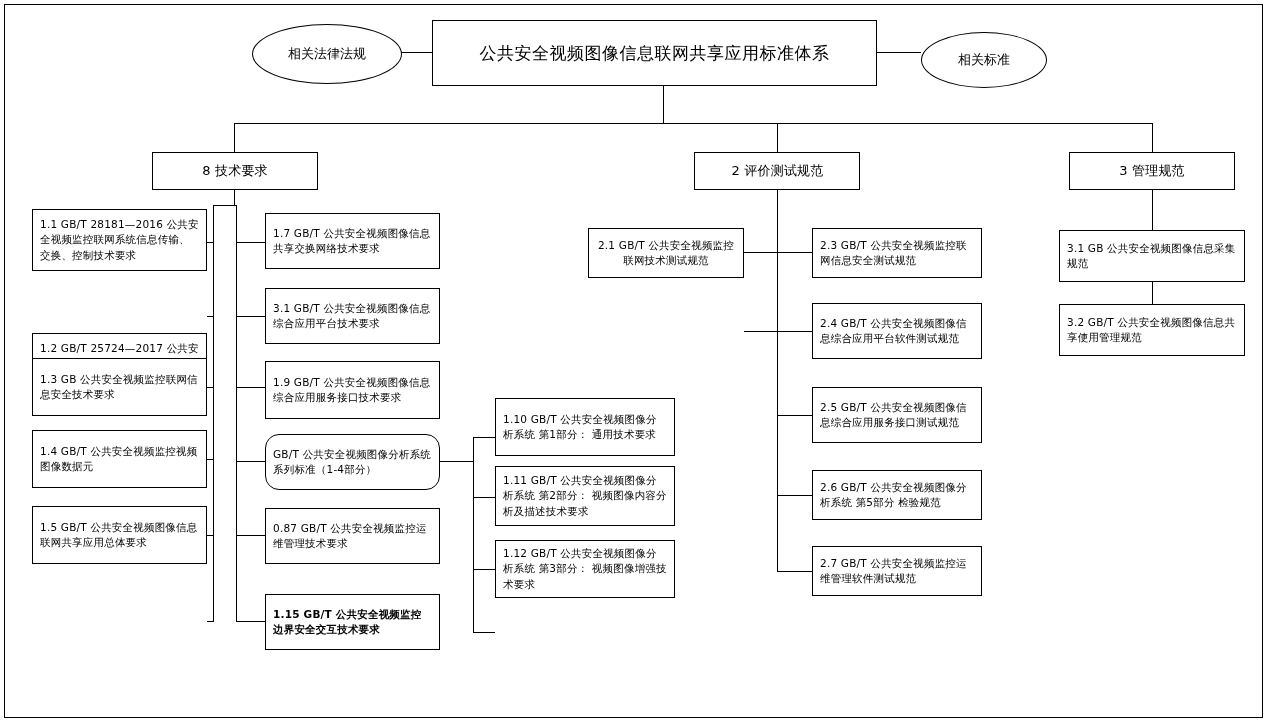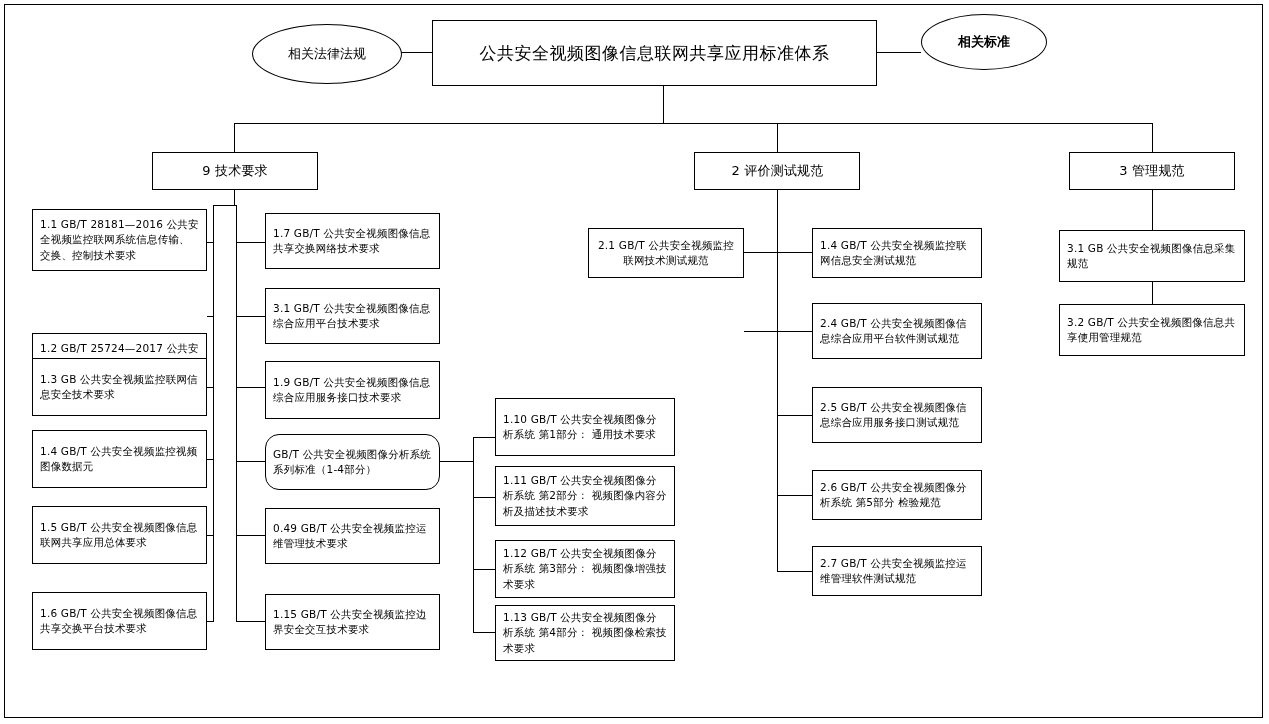--- a/index.html
+++ b/index.html
@@ -57,34 +57,34 @@
 </head>
 <body>
 
 <div id="canvas">
   <div class="frame"></div>
 
   <div class="ellipse" style="left:252px;top:24px;width:148px;height:58px;">相关法律法规</div>
 
   <div class="root" style="left:432px;top:20px;width:443px;height:64px;">公共安全视频图像信息联网共享应用标准体系</div>
 
-  <div class="ellipse" style="left:921px;top:14px;width:124px;height:54px;font-weight:bold;">相关标准</div>
+  <div class="ellipse" style="left:921px;top:32px;width:124px;height:54px;">相关标准</div>
 
   <div class="ln h" style="left:400px;top:52px;width:32px;"></div>
   <div class="ln h" style="left:875px;top:52px;width:46px;"></div>
 
   <div class="ln v" style="left:663px;top:84px;height:39px;"></div>
 
   <div class="ln h" style="left:234px;top:123px;width:919px;"></div>
 
   <div class="ln v" style="left:234px;top:123px;height:29px;"></div>
   <div class="ln v" style="left:777px;top:123px;height:29px;"></div>
   <div class="ln v" style="left:1152px;top:123px;height:29px;"></div>
 
-  <div class="box center lvl2" style="left:152px;top:152px;width:166px;height:38px;">9 技术要求</div>
+  <div class="box center lvl2" style="left:152px;top:152px;width:166px;height:38px;">8 技术要求</div>
   <div class="box center lvl2" style="left:694px;top:152px;width:166px;height:38px;padding-left:8px;">2 评价测试规范</div>
   <div class="box center lvl2" style="left:1069px;top:152px;width:166px;height:38px;">3 管理规范</div>
 
   <div class="ln v" style="left:234px;top:190px;height:16px;"></div>
 
   <div class="ln h" style="left:213px;top:205px;width:24px;"></div>
 
   <div class="ln v" style="left:213px;top:205px;height:417px;"></div>
 
   <div class="ln v" style="left:236px;top:205px;height:417px;"></div>
@@ -101,55 +101,53 @@
   <div class="ln h" style="left:236px;top:387px;width:30px;"></div>
   <div class="ln h" style="left:236px;top:461px;width:30px;"></div>
   <div class="ln h" style="left:236px;top:535px;width:30px;"></div>
   <div class="ln h" style="left:236px;top:621px;width:30px;"></div>
 
   <div class="box" style="left:32px;top:209px;width:175px;height:62px;">1.1 GB/T 28181—2016 公共安全视频监控联网系统信息传输、交换、控制技术要求</div>
   <div class="box" style="left:32px;top:285px;width:175px;height:62px;margin-top:48px;">1.2 GB/T 25724—2017 公共安全视频监控数字视音频编解码技术要求</div>
   <div class="box" style="left:32px;top:358px;width:175px;height:58px;">1.3 GB 公共安全视频监控联网信息安全技术要求</div>
   <div class="box" style="left:32px;top:430px;width:175px;height:58px;">1.4 GB/T 公共安全视频监控视频图像数据元</div>
   <div class="box" style="left:32px;top:506px;width:175px;height:58px;">1.5 GB/T 公共安全视频图像信息联网共享应用总体要求</div>
-  <div class="box" style="left:32px;top:592px;width:175px;height:58px;">1.6 GB/T 公共安全视频图像信息共享交换平台技术要求</div>
 
   <div class="box" style="left:265px;top:213px;width:175px;height:56px;">1.7 GB/T 公共安全视频图像信息共享交换网络技术要求</div>
   <div class="box" style="left:265px;top:288px;width:175px;height:56px;">3.1 GB/T 公共安全视频图像信息综合应用平台技术要求</div>
   <div class="box" style="left:265px;top:361px;width:175px;height:58px;">1.9 GB/T 公共安全视频图像信息综合应用服务接口技术要求</div>
   <div class="box" style="left:265px;top:434px;width:175px;height:56px;border-radius:14px;">GB/T 公共安全视频图像分析系统系列标准（1-4部分）</div>
-  <div class="box" style="left:265px;top:508px;width:175px;height:56px;">0.49 GB/T 公共安全视频监控运维管理技术要求</div>
-  <div class="box" style="left:265px;top:594px;width:175px;height:56px;">1.15 GB/T 公共安全视频监控边界安全交互技术要求</div>
+  <div class="box" style="left:265px;top:508px;width:175px;height:56px;">0.87 GB/T 公共安全视频监控运维管理技术要求</div>
+  <div class="box" style="left:265px;top:594px;width:175px;height:56px;font-weight:bold;">1.15 GB/T 公共安全视频监控边界安全交互技术要求</div>
 
   <div class="ln h" style="left:440px;top:461px;width:34px;"></div>
   <div class="ln v" style="left:473px;top:437px;height:195px;"></div>
   <div class="ln h" style="left:473px;top:437px;width:22px;"></div>
   <div class="ln h" style="left:473px;top:497px;width:22px;"></div>
   <div class="ln h" style="left:473px;top:569px;width:22px;"></div>
   <div class="ln h" style="left:473px;top:632px;width:22px;"></div>
 
   <div class="box" style="left:495px;top:398px;width:180px;height:58px;">1.10 GB/T 公共安全视频图像分析系统 第1部分： 通用技术要求</div>
   <div class="box" style="left:495px;top:466px;width:180px;height:60px;">1.11 GB/T 公共安全视频图像分析系统 第2部分： 视频图像内容分析及描述技术要求</div>
   <div class="box" style="left:495px;top:540px;width:180px;height:58px;">1.12 GB/T 公共安全视频图像分析系统 第3部分： 视频图像增强技术要求</div>
-  <div class="box" style="left:495px;top:605px;width:180px;height:56px;">1.13 GB/T 公共安全视频图像分析系统 第4部分： 视频图像检索技术要求</div>
 
   <div class="ln v" style="left:777px;top:190px;height:382px;"></div>
 
   <div class="ln h" style="left:744px;top:252px;width:34px;"></div>
   <div class="ln h" style="left:744px;top:331px;width:34px;"></div>
 
   <div class="ln h" style="left:777px;top:252px;width:35px;"></div>
   <div class="ln h" style="left:777px;top:331px;width:35px;"></div>
   <div class="ln h" style="left:777px;top:415px;width:35px;"></div>
   <div class="ln h" style="left:777px;top:495px;width:35px;"></div>
   <div class="ln h" style="left:777px;top:571px;width:35px;"></div>
 
   <div class="box" style="left:588px;top:228px;width:156px;height:50px;text-align:center;">2.1 GB/T 公共安全视频监控联网技术测试规范</div>
 
-  <div class="box" style="left:812px;top:228px;width:170px;height:50px;">1.4 GB/T 公共安全视频监控联网信息安全测试规范</div>
+  <div class="box" style="left:812px;top:228px;width:170px;height:50px;">2.3 GB/T 公共安全视频监控联网信息安全测试规范</div>
   <div class="box" style="left:812px;top:303px;width:170px;height:56px;">2.4 GB/T 公共安全视频图像信息综合应用平台软件测试规范</div>
   <div class="box" style="left:812px;top:387px;width:170px;height:56px;">2.5 GB/T 公共安全视频图像信息综合应用服务接口测试规范</div>
   <div class="box" style="left:812px;top:470px;width:170px;height:50px;">2.6 GB/T 公共安全视频图像分析系统 第5部分 检验规范</div>
   <div class="box" style="left:812px;top:546px;width:170px;height:50px;">2.7 GB/T 公共安全视频监控运维管理软件测试规范</div>
 
   <div class="ln v" style="left:1152px;top:190px;height:40px;"></div>
   <div class="ln v" style="left:1152px;top:282px;height:22px;"></div>
 
   <div class="box" style="left:1059px;top:230px;width:186px;height:52px;">3.1 GB 公共安全视频图像信息采集规范</div>
   <div class="box" style="left:1059px;top:304px;width:186px;height:52px;">3.2 GB/T 公共安全视频图像信息共享使用管理规范</div>

